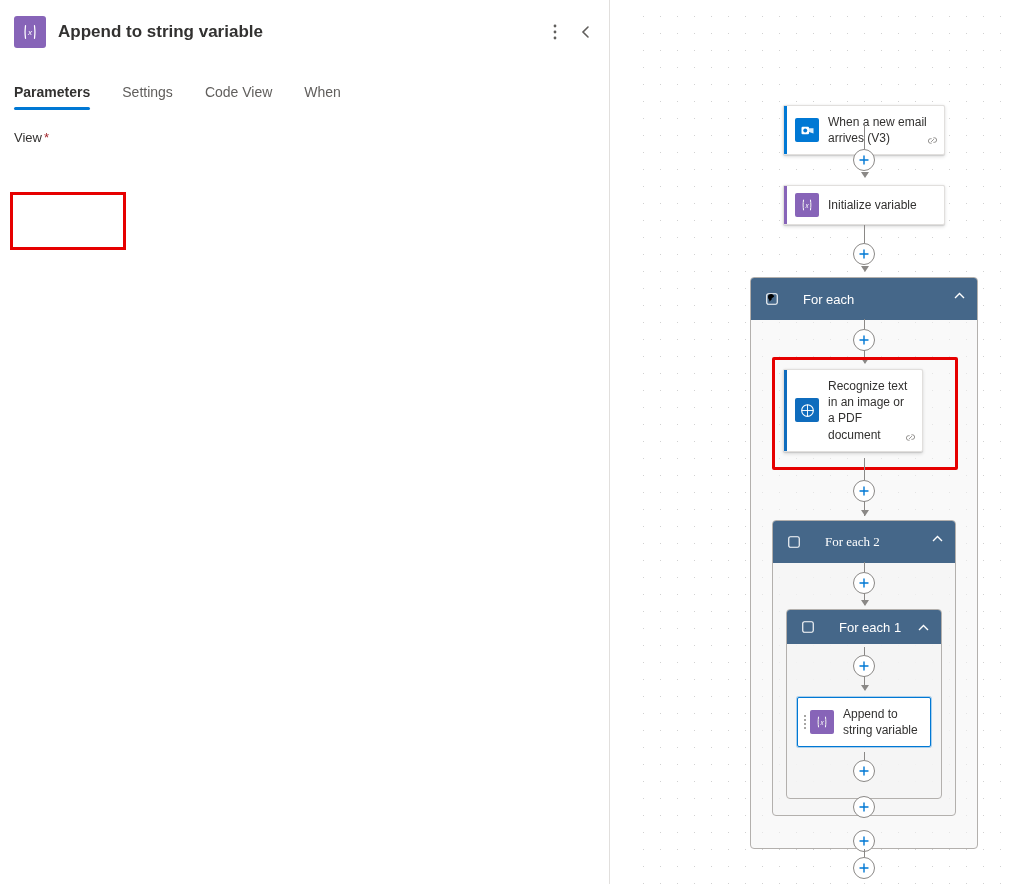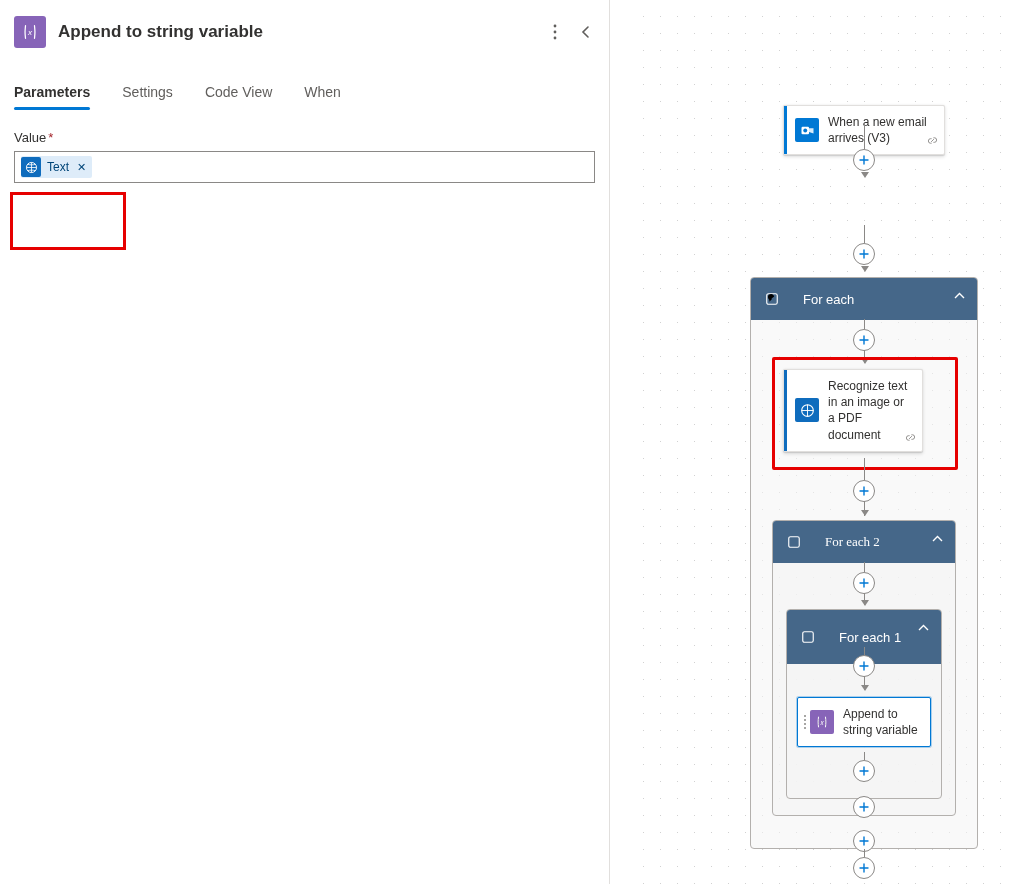--- a/index.html
+++ b/index.html
@@ -159,35 +159,23 @@
 
   <div class="tabs">
     <div class="tab active">Parameters</div>
     <div class="tab">Settings</div>
     <div class="tab">Code View</div>
     <div class="tab">When</div>
   </div>
 
   <div class="form">
     <label class="field-label">
-      <span>Value</span><span class="req">*</span>
+      <span>View</span><span class="req">*</span>
     </label>
 
-    <div class="value-box">
-      <span class="token">
-        <span class="token-icn">
-          <svg width="13" height="13" viewBox="0 0 16 16">
-              <circle cx="8" cy="8" r="6.2" stroke="#fff" stroke-width="1.2" fill="none"></circle>
-              <path d="M8 1.8v12.4M1.8 8h12.4M3.5 4c1.3 1 7.7 1 9 0M3.5 12c1.3-1 7.7-1 9 0" stroke="#fff" stroke-width="1" fill="none"></path>
-            </svg>
-        </span>
-        <span>Text</span>
-        <span class="token-x">✕</span>
-      </span>
-    </div>
   </div>
 
   <div class="hl-box hl-value"></div>
 </div>
 
 <div class="canvas">
   <div class="dots"></div>
   <div class="dot-mask"></div>
   <div class="flow">
 
@@ -211,20 +199,32 @@
     </div>
 
     <div class="arrow-line" style="left:254px;top:124px;height:25px;"></div>
     <div class="arrow-head" style="left:250.5px;top:172px;"></div>
     <div class="plus-btn" style="left:243px;top:149px;">
       <svg width="10" height="10" viewBox="0 0 10 10">
           <path d="M5 1v8M1 5h8" stroke="#0078d4" stroke-width="1.4" stroke-linecap="round"></path>
         </svg>
     </div>
 
+    <div class="node" style="left:173px;top:185px;width:162px;height:40px;">
+      <div class="accent acc-purple"></div>
+      <div class="body small">
+        <div class="icn icn-purple">
+          <svg width="14" height="14" viewBox="0 0 20 20">
+              <path d="M5 3c-.2 2.3-.5 4.6-.5 7s.3 4.7.5 7M15 3c.2 2.3.5 4.6.5 7s-.3 4.7-.5 7" stroke="#fff" stroke-width="1.4" stroke-linecap="round"></path>
+              <text x="10" y="13.8" text-anchor="middle" font-size="9" font-style="italic" fill="#fff">x</text>
+            </svg>
+        </div>
+        <div class="lbl">Initialize variable</div>
+      </div>
+    </div>
 
     <div class="arrow-line" style="left:254px;top:225px;height:18px;"></div>
     <div class="arrow-head" style="left:250.5px;top:266px;"></div>
     <div class="plus-btn" style="left:243px;top:243px;">
       <svg width="10" height="10" viewBox="0 0 10 10">
           <path d="M5 1v8M1 5h8" stroke="#0078d4" stroke-width="1.4" stroke-linecap="round"></path>
         </svg>
     </div>
 
     <div class="container-node" style="left:140px;top:277px;width:228px;height:572px;">
@@ -294,21 +294,21 @@
     <div class="arrow-line" style="left:254px;top:562px;height:10px;"></div>
     <div class="plus-btn" style="left:243px;top:572px;">
       <svg width="10" height="10" viewBox="0 0 10 10">
           <path d="M5 1v8M1 5h8" stroke="#0078d4" stroke-width="1.4" stroke-linecap="round"></path>
         </svg>
     </div>
     <div class="arrow-line" style="left:254px;top:593px;height:12px;"></div>
     <div class="arrow-head" style="left:250.5px;top:600px;"></div>
 
     <div class="container-node" style="left:176px;top:609px;width:156px;height:190px;">
-      <div class="container-head" style="height:54px;">
+      <div class="container-head" style="height:34px;">
         <svg width="14" height="14" viewBox="0 0 16 16">
             <rect x="2" y="2" width="12" height="12" rx="2" stroke="#fff" stroke-width="1.3" fill="none"></rect>
           </svg>
         <span style="flex:1;">For each 1</span>
         <svg width="11" height="7" viewBox="0 0 11 7" class="chev-collapse">
             <path d="M1 6l4.5-4.5L10 6" stroke="#fff" stroke-width="1.4" fill="none"></path>
           </svg>
       </div>
     </div>
     <div class="arrow-line" style="left:254px;top:647px;height:8px;"></div>

